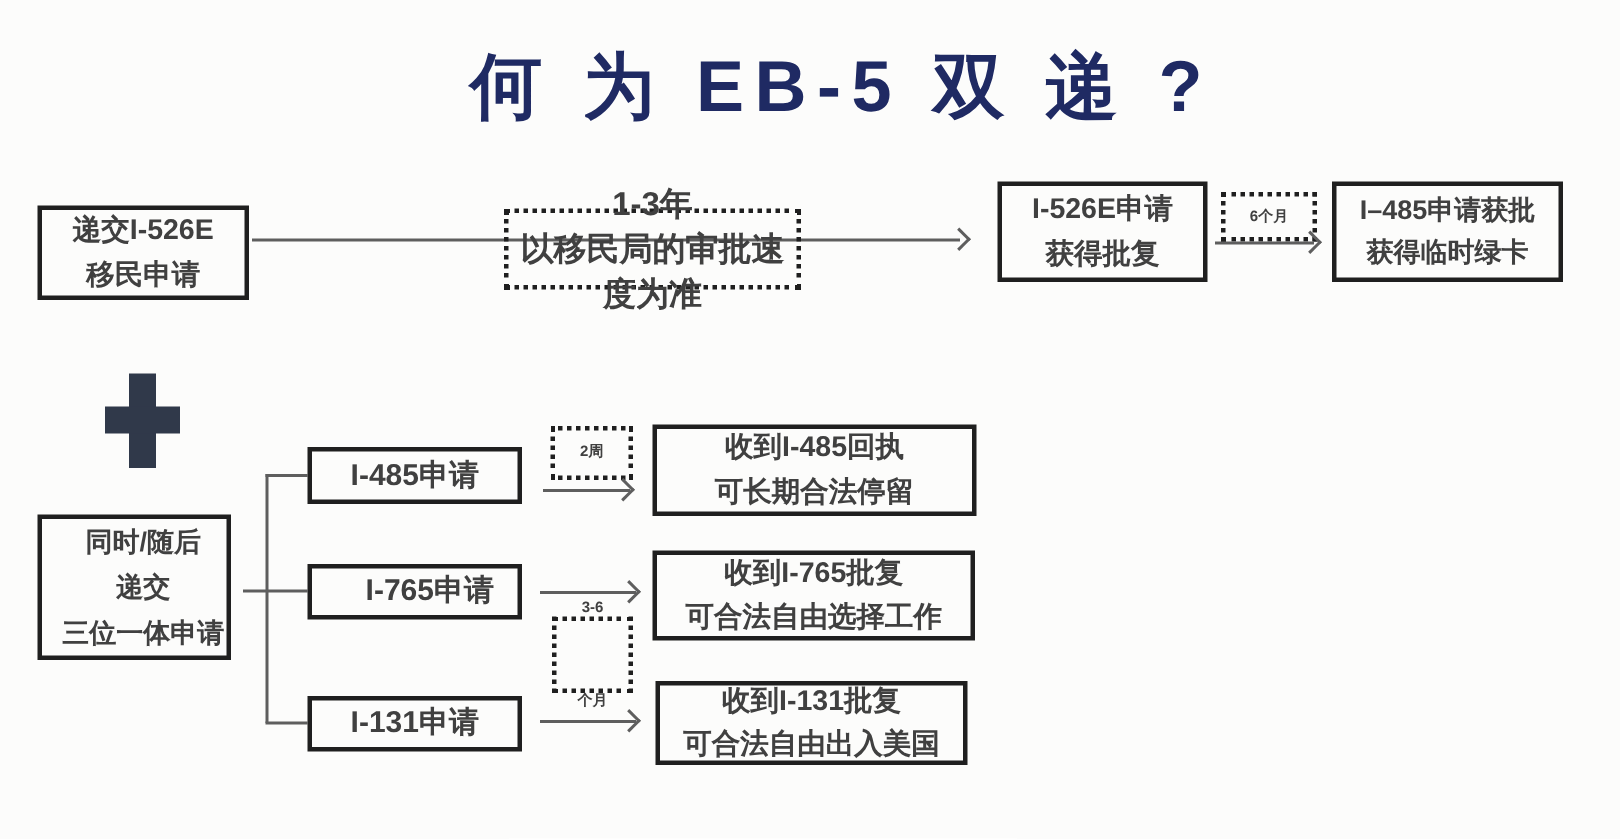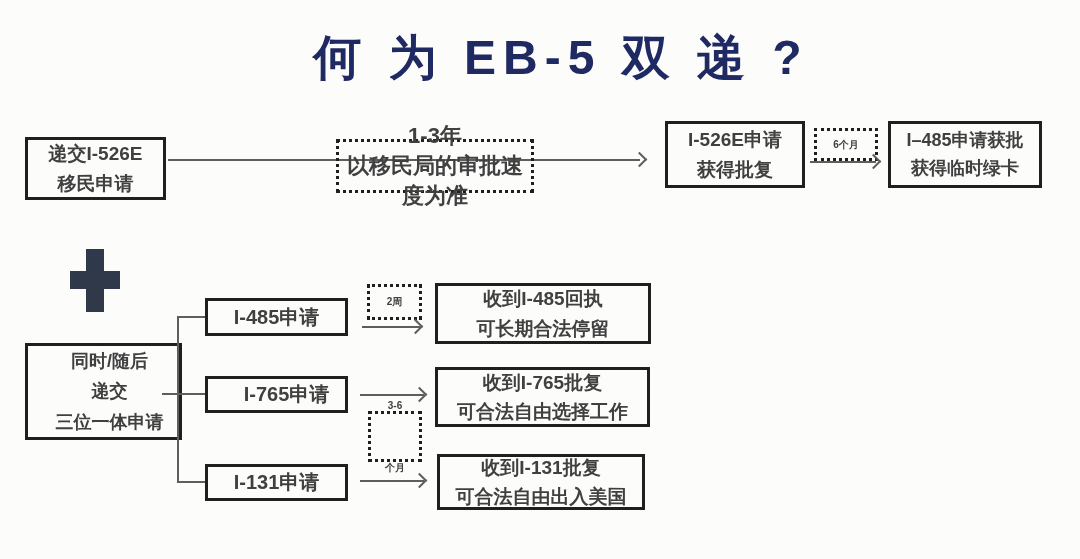--- a/index.html
+++ b/index.html
@@ -101,21 +101,21 @@
   <div class="box fs18" style="left:888px;top:121px;width:154px;height:67px;">
     <span>I–485申请获批</span>
     <span>获得临时绿卡</span>
   </div>
 
   <div class="plus" style="left:70px;top:249px;width:50px;height:63px;">
     <div class="pv" style="left:16px;top:0;width:18px;height:63px;"></div>
     <div class="ph" style="left:0;top:22px;width:50px;height:18px;"></div>
   </div>
 
-  <div class="box fs18" style="left:25px;top:343px;width:157px;height:97px;line-height:1.7;padding-left:12px;">
+  <div class="box fs18" style="left:25px;top:343px;width:129px;height:97px;line-height:1.7;padding-left:12px;">
     <span>同时/随后</span>
     <span>递交</span>
     <span>三位一体申请</span>
   </div>
 
   <div class="hline" style="left:162px;top:393px;width:43px;"></div>
   <div class="vline" style="left:177px;top:316px;height:166px;"></div>
   <div class="hline" style="left:177px;top:316px;width:28px;"></div>
   <div class="hline" style="left:177px;top:481px;width:28px;"></div>
 

